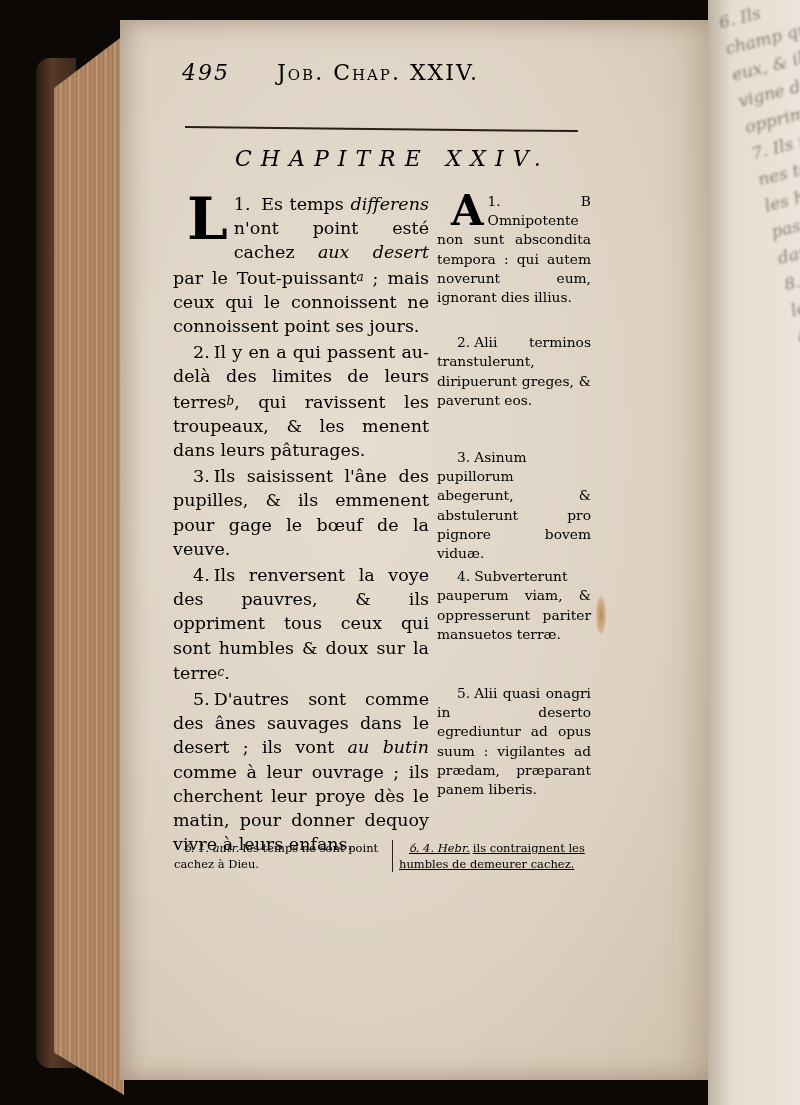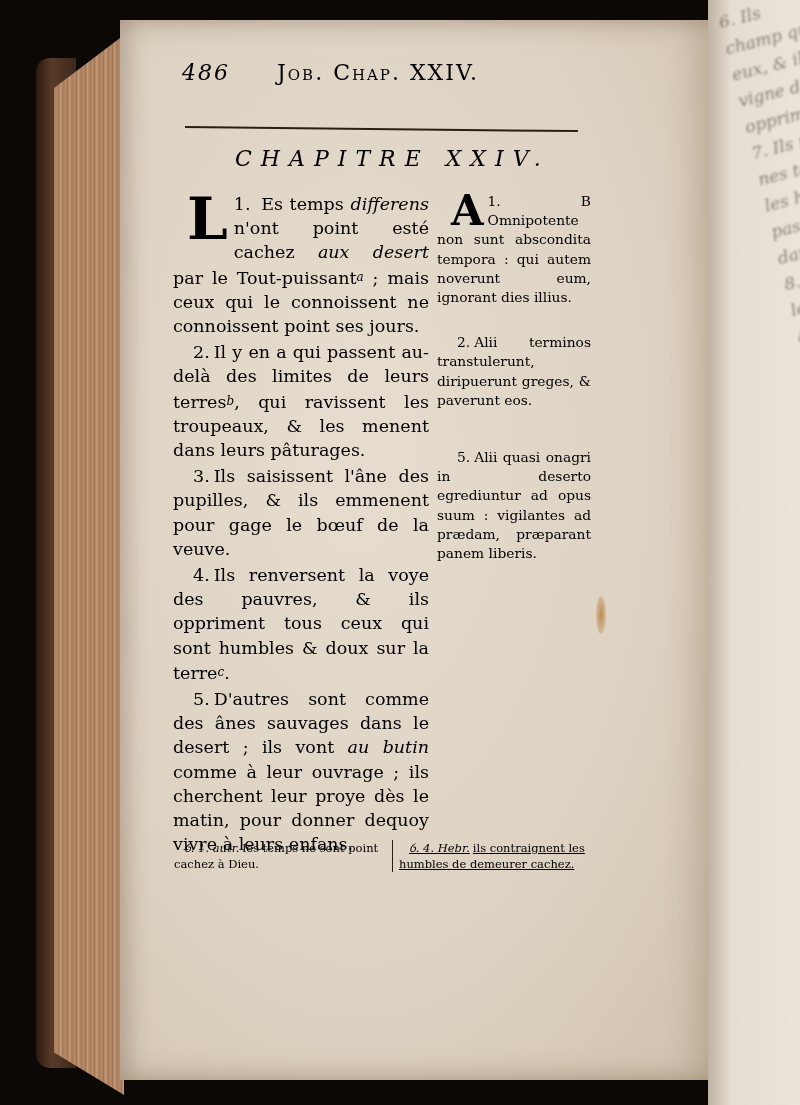--- a/index.html
+++ b/index.html
@@ -80,21 +80,21 @@
   </style>
 </head>
 <body>
 
 <div class="cover"></div>
 <div class="page-edges"></div>
 
 <div class="page"></div>
 
 <div class="running-head">
-  <span class="folio">486</span>
+  <span class="folio">495</span>
   <span class="title">Job. Chap. XXIV.</span>
 </div>
 <div class="rule"></div>
 <div class="chapter-title">CHAPITRE XXIV.</div>
 
 <div class="col col-fr">
   <p class="verse first">
     <span class="num">1.</span>
     <span class="dropcap">L</span>
     <span>Es temps </span><span class="it">differens</span><span> n'ont point esté cachez </span><span class="it">aux desert</span><span> par le Tout-puissant</span><span class="mark">a</span><span> ; mais ceux qui le connoissent ne connoissent point ses jours.</span>
@@ -114,20 +114,26 @@
 </div>
 
 <div class="col col-la">
   <p class="verse first" style="margin-bottom:26px;">
     <span class="num">1.</span>
     <span class="dropcap dropcap-la">A</span>
     <span>B Omnipotente non sunt abscondita tempora : qui autem noverunt eum, ignorant dies illius.</span>
   </p>
   <p class="verse" style="margin-bottom:38px;margin-top:19px;">
     <span class="num">2.</span><span>Alii terminos transtulerunt, diripuerunt greges, &amp; paverunt eos.</span>
+  </p>
+  <p class="verse" style="margin-bottom:4px;">
+    <span class="num">3.</span><span>Asinum pupillorum abegerunt, &amp; abstulerunt pro pignore bovem viduæ.</span>
+  </p>
+  <p class="verse" style="margin-bottom:40px;">
+    <span class="num">4.</span><span>Subverterunt pauperum viam, &amp; oppresserunt pariter mansuetos terræ.</span>
   </p>
   <p class="verse">
     <span class="num">5.</span><span>Alii quasi onagri in deserto egrediuntur ad opus suum : vigilantes ad prædam, præparant panem liberis.</span>
   </p>
 </div>
 
 <div class="notes notes-left">
   <div style="text-indent:10px;">
     <span class="note-ref">ỽ. 1. autr.</span><span>les temps ne sont point cachez à Dieu.</span>
   </div>

